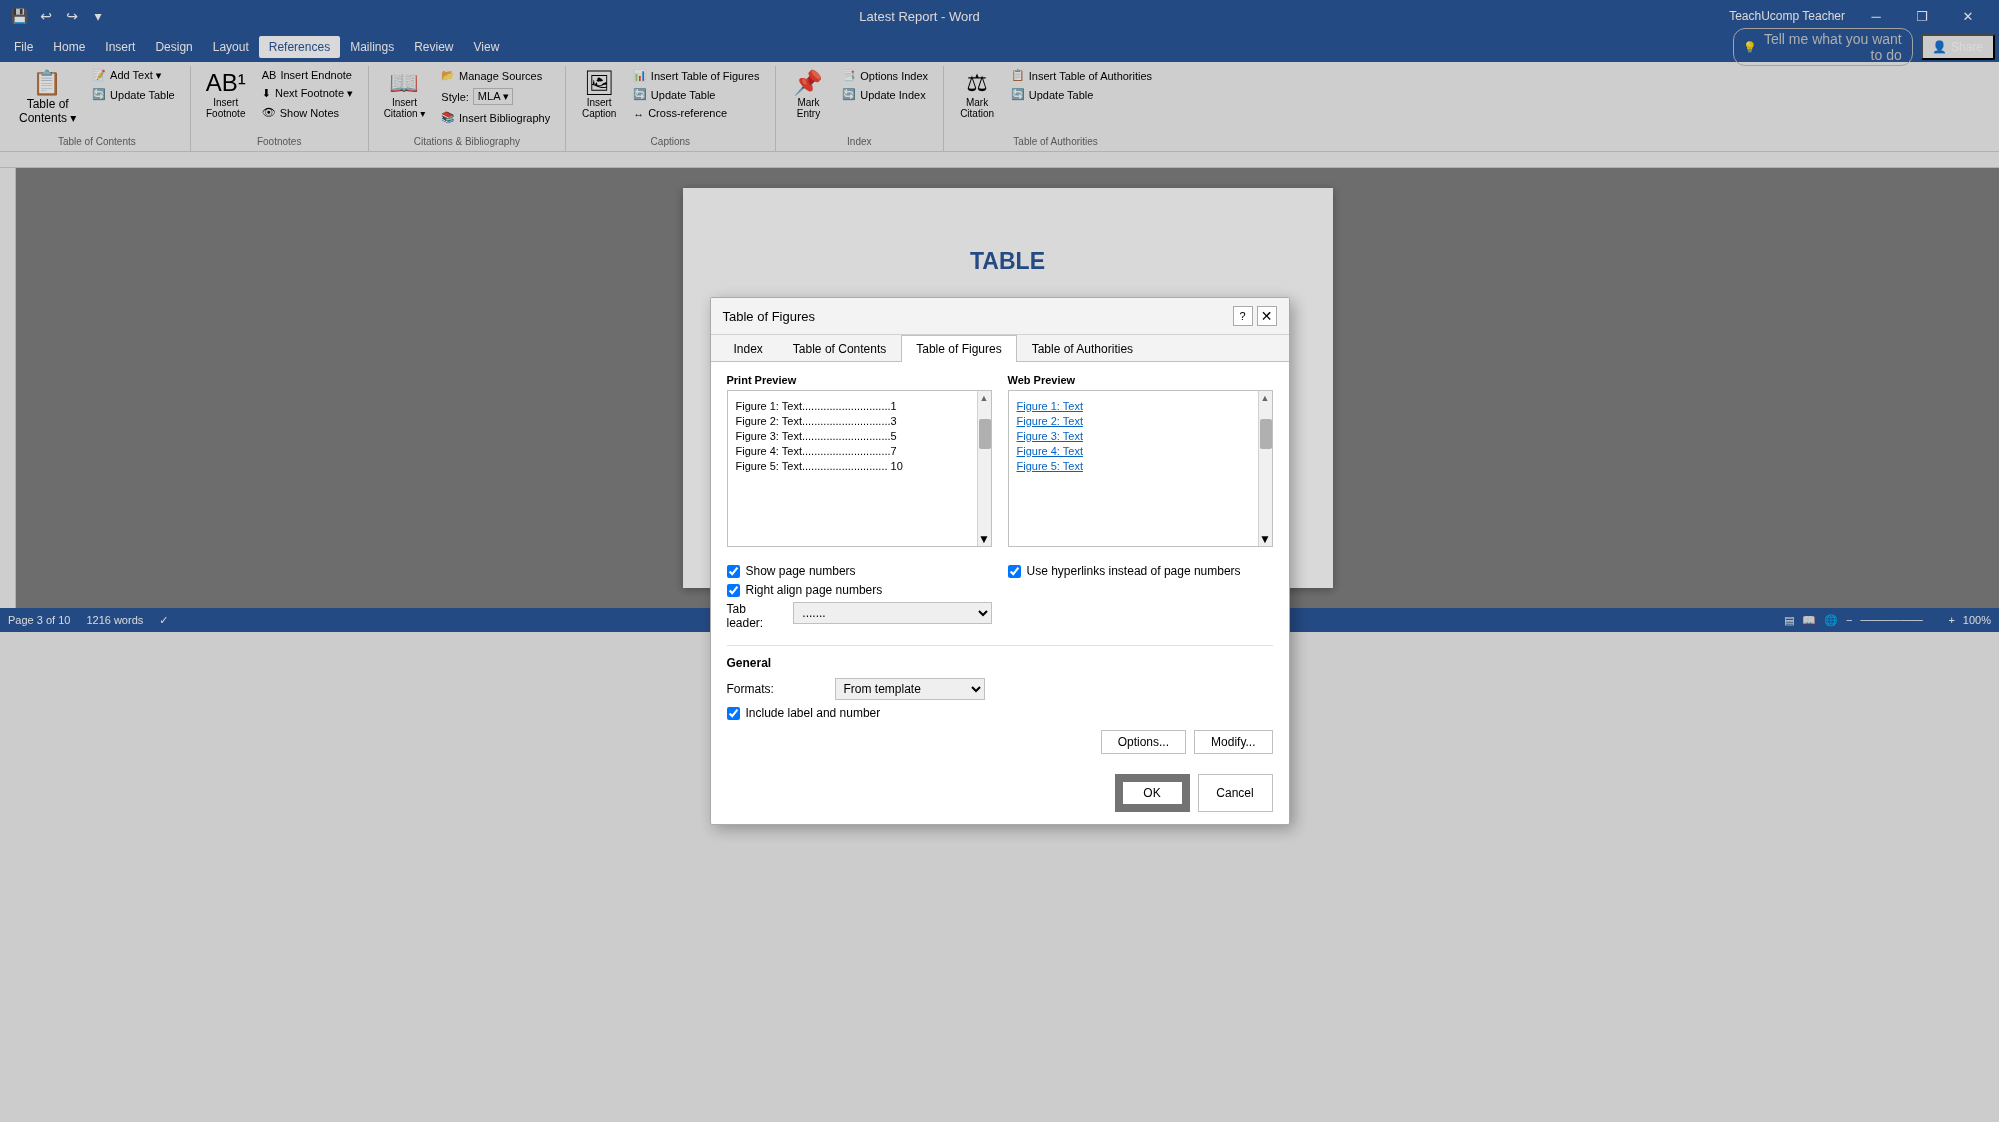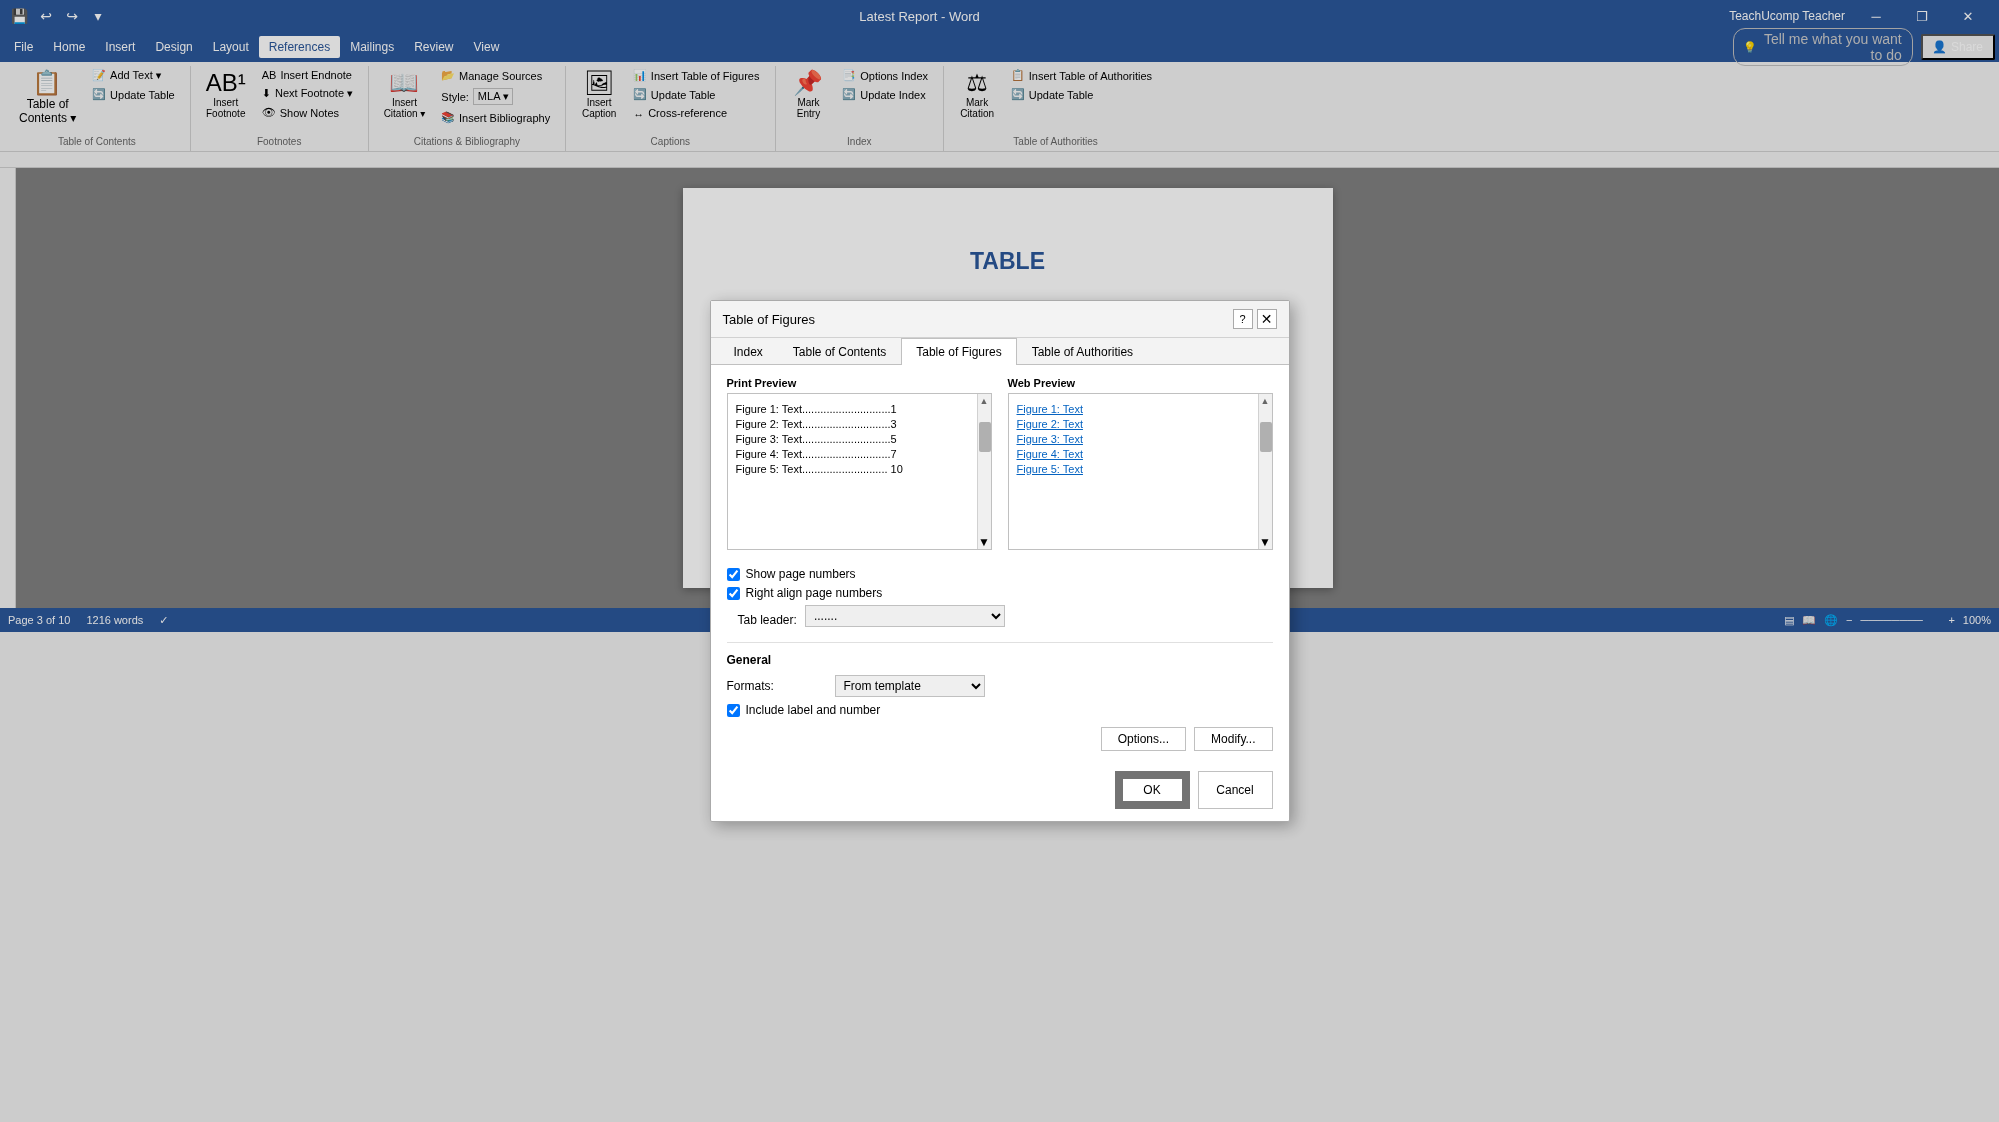--- a/index.html
+++ b/index.html
@@ -212,21 +212,21 @@
       text-align: center;
       font-size: 9px;
       color: #666;
       line-height: 14px;
       cursor: pointer;
     }
 
     
     .option-row { display: flex; align-items: center; gap: 6px; margin: 5px 0; font-size: 12px; }
     .option-row input[type=checkbox] { width: 13px; height: 13px; cursor: pointer; }
-    .tab-leader-row { display: flex; align-items: flex-end; gap: 8px; margin: 5px 11px; font-size: 12px; }
+    .tab-leader-row { display: flex; align-items: flex-start; gap: 8px; margin: 5px 0; font-size: 12px; }
     .tab-leader-select {
       border: 1px solid #c0c0c0;
       padding: 2px 4px;
       font-size: 12px;
       width: 200px;
       cursor: pointer;
     }
     .section-divider { border: none; border-top: 1px solid #e0e0e0; margin: 10px 0; }
 
     
@@ -530,20 +530,26 @@
             <span>Tab leader:</span>
             <select class="tab-leader-select">
               <option value="dots">.......</option>
               <option value="none">(none)</option>
               <option value="dashes">-------</option>
               <option value="underline">_______</option>
             </select>
           </div>
         </div>
 
+        <div style="flex:1;">
+          <div class="option-row">
+            <input type="checkbox" checked="" style="">
+            <span>Use hyperlinks instead of page numbers</span>
+          </div>
+        </div>
       </div>
 
       <hr class="section-divider">
 
       <div class="general-section">
         <div class="general-title">General</div>
         <div class="general-row">
           <span class="general-label">Formats:</span>
           <select class="general-select">
             <option value="from_template">From template</option>

